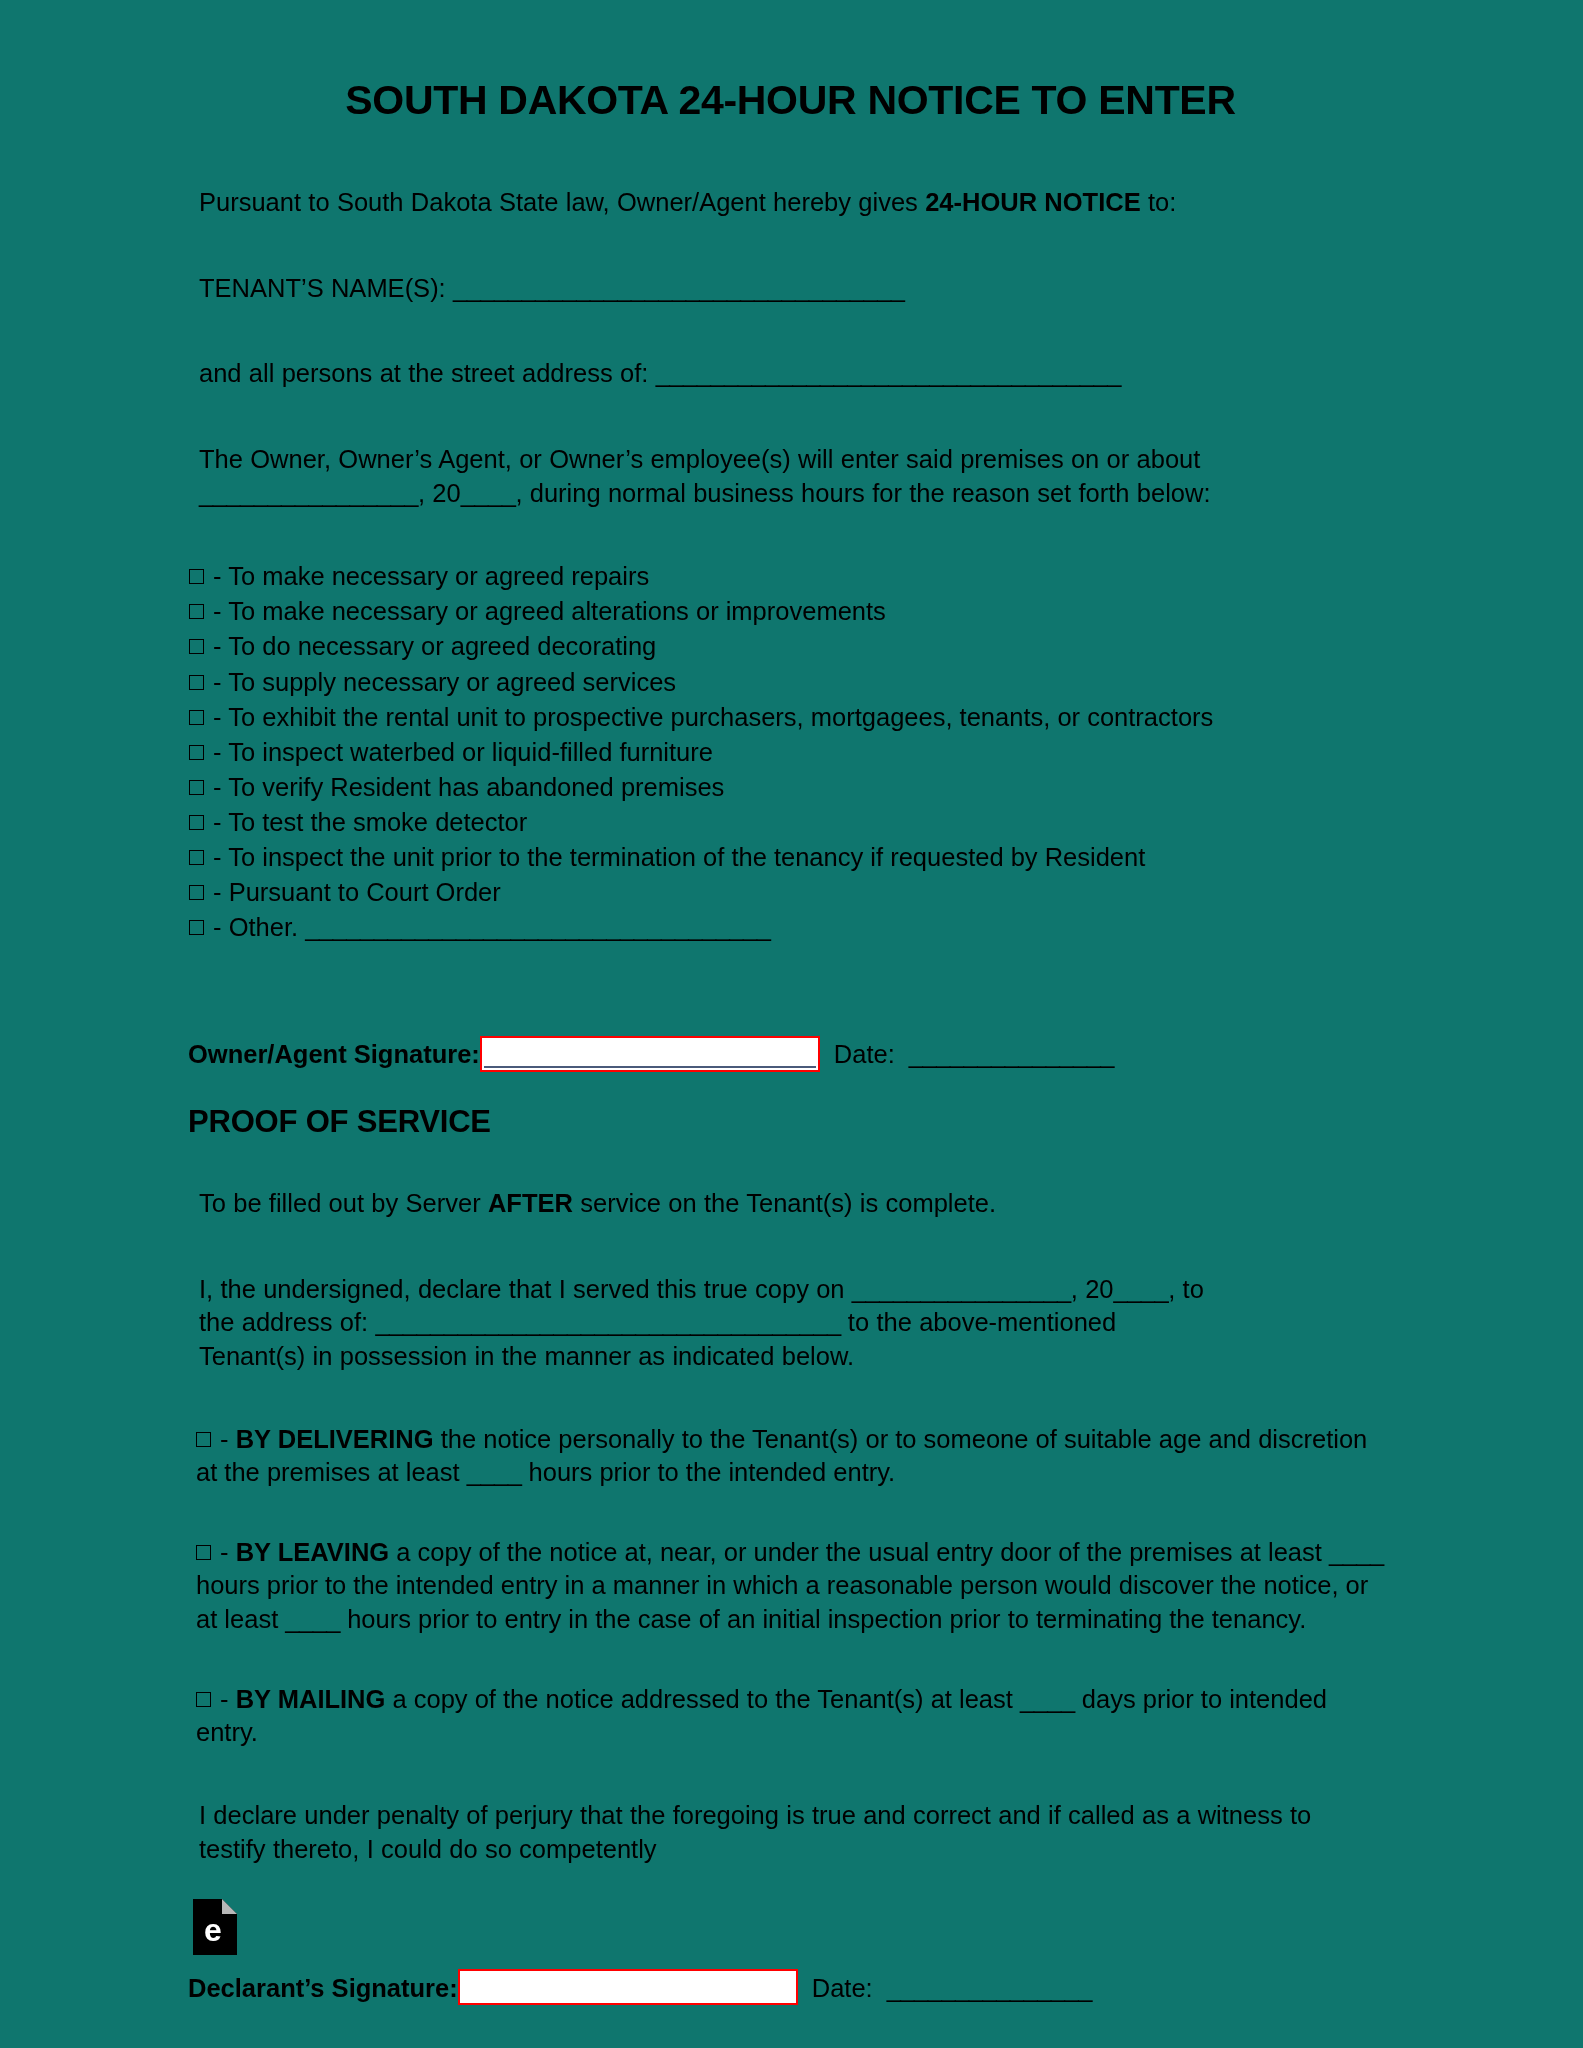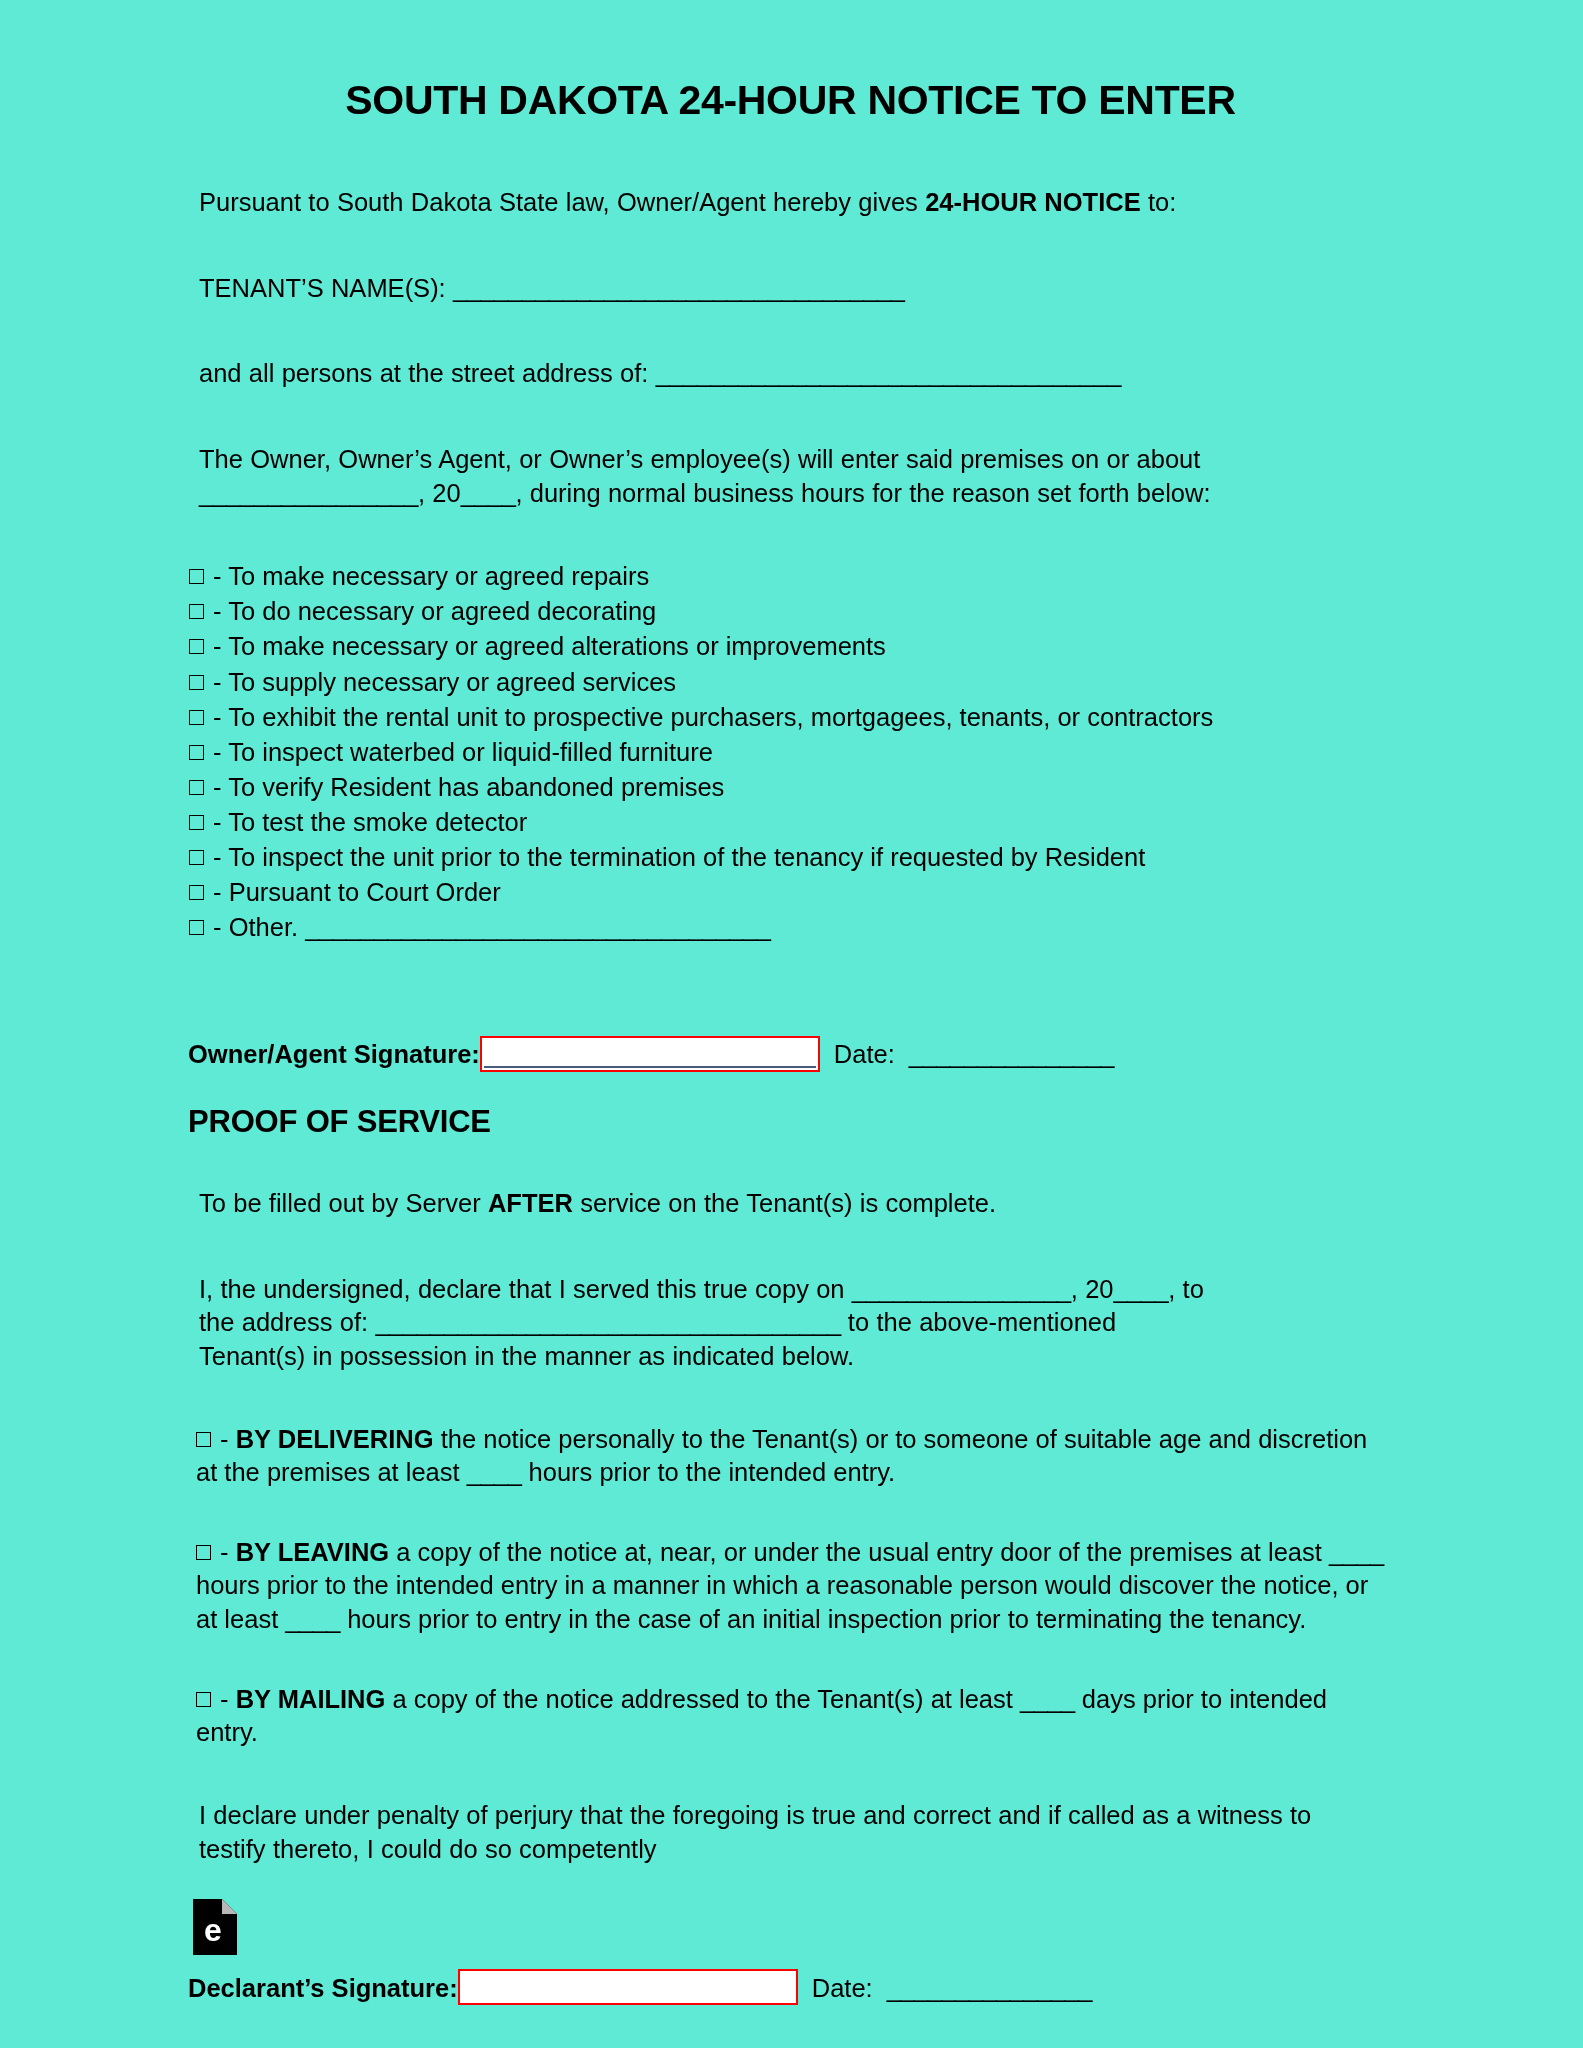--- a/index.html
+++ b/index.html
@@ -13,21 +13,21 @@
     position: relative;
     font-family: "Liberation Sans", "DejaVu Sans", sans-serif;
     color: #000000;
     overflow: hidden;
   }
   .page {
     position: absolute;
     left: 0; top: 0;
     width: 1583px;
     height: 2048px;
-    background: #5eead4;
+    background: #0f766e;
   }
   .content {
     position: absolute;
     left: 188px;
     top: 0;
     width: 1205px;
   }
 
   
   .doc-title {
@@ -166,22 +166,22 @@
     <p class="para"><span>and all persons at the street address of: </span><span class="fill">__________________________________</span></p>
 
     <div class="gap-md"></div>
 
     <p class="para"><span>The Owner, Owner’s Agent, or Owner’s employee(s) will enter said premises on or about</span><br><span class="fill">________________</span><span>, 20</span><span class="fill">____</span><span>, during normal business hours for the reason set forth below:</span></p>
 
     <div class="gap-lg"></div>
 
     <div class="check-list">
       <div class="check-row"><span class="cbox"></span><span> - </span><span>To make necessary or agreed repairs</span></div>
+      <div class="check-row"><span class="cbox"></span><span> - </span><span>To make necessary or agreed alterations or improvements</span></div>
       <div class="check-row"><span class="cbox"></span><span> - </span><span>To do necessary or agreed decorating</span></div>
-      <div class="check-row"><span class="cbox"></span><span> - </span><span>To make necessary or agreed alterations or improvements</span></div>
       <div class="check-row"><span class="cbox"></span><span> - </span><span>To supply necessary or agreed services</span></div>
       <div class="check-row"><span class="cbox"></span><span> - </span><span>To exhibit the rental unit to prospective purchasers, mortgagees, tenants, or contractors</span></div>
       <div class="check-row"><span class="cbox"></span><span> - </span><span>To inspect waterbed or liquid-filled furniture</span></div>
       <div class="check-row"><span class="cbox"></span><span> - </span><span>To verify Resident has abandoned premises</span></div>
       <div class="check-row"><span class="cbox"></span><span> - </span><span>To test the smoke detector</span></div>
       <div class="check-row"><span class="cbox"></span><span> - </span><span>To inspect the unit prior to the termination of the tenancy if requested by Resident</span></div>
       <div class="check-row"><span class="cbox"></span><span> - </span><span>Pursuant to Court Order</span></div>
       <div class="check-row"><span class="cbox"></span><span> - </span><span>Other. </span><span class="fill">__________________________________</span></div>
     </div>
 

